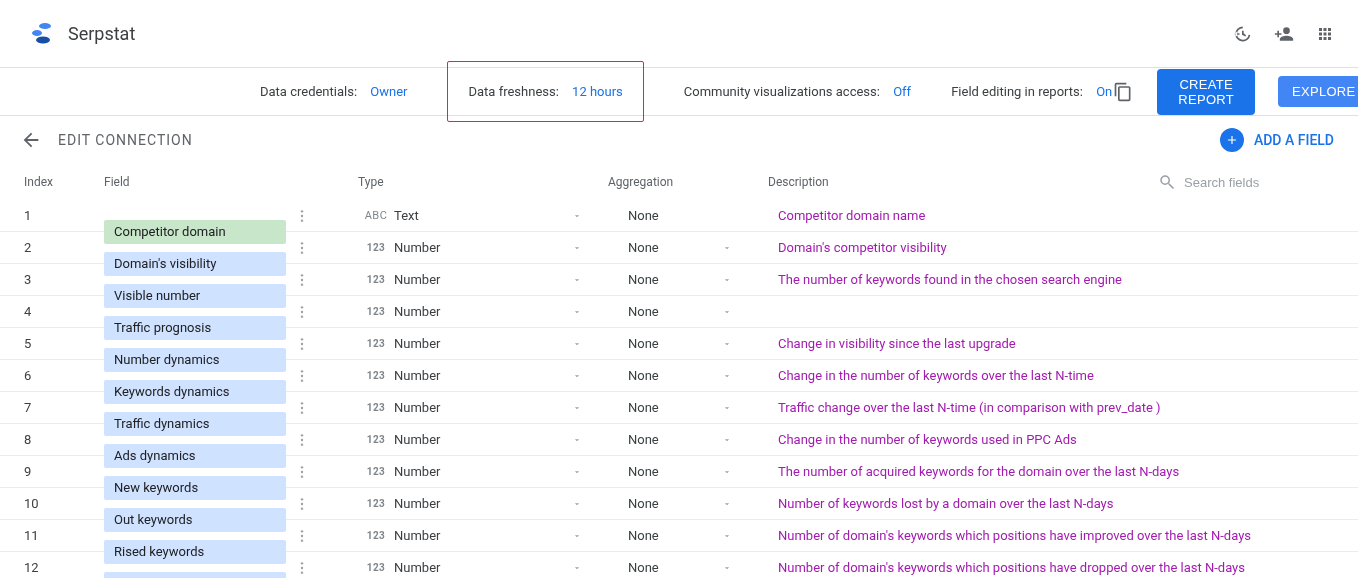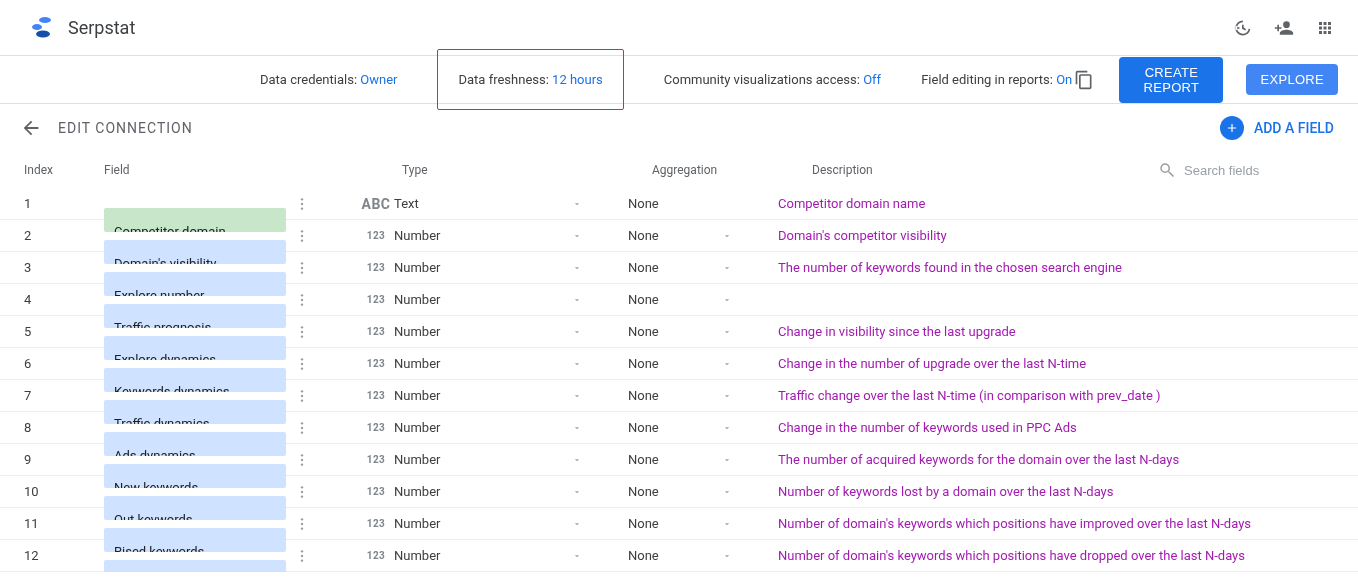--- a/index.html
+++ b/index.html
@@ -5,21 +5,21 @@
     * { box-sizing: border-box; margin: 0; padding: 0; }
     body {
       font-family: Roboto, 'Helvetica Neue', Arial, sans-serif;
       font-size: 13px;
       color: #3c4043;
       background: #fff;
       width: 1358px;
     }
     
     .topbar {
-      height: 56px;
+      height: 68px;
       border-bottom: 1px solid #e0e0e0;
       display: flex;
       align-items: center;
       padding: 0 24px 0 28px;
     }
     .brand { display: flex; align-items: center; gap: 14px; }
     .brand-title { font-size: 18px; color: #3c4043; font-weight: 400; }
     .topbar-spacer { flex: 1; }
     .topbar-icons { display: flex; align-items: center; gap: 22px; color: #5f6368; }
     .top-icon { display:inline-flex; cursor:pointer; }
@@ -27,21 +27,21 @@
     
     .settings-row {
       height: 48px;
       border-bottom: 1px solid #e0e0e0;
       display: flex;
       align-items: center;
       padding: 0 20px 0 0;
     }
     .settings-left { display:flex; align-items:center; gap: 40px; padding-left: 260px; }
     .setting { font-size: 13px; color: #3c4043; white-space: nowrap; }
-    .setting .link { color: #1a73e8; }
+    .setting .link { color: #1a73e8; margin-left: 10px; }
     .boxed {
       border: 1px solid #d93025;
       border-radius: 2px;
       padding: 22px 20px;
     }
     .settings-spacer { flex:1; }
     .settings-actions { display:flex; align-items:center; gap: 23px; }
     .icon-btn { display:inline-flex; align-items:center; justify-content:center; width:36px; height:36px; color:#5f6368; cursor:pointer; border-radius:4px; }
     .btn {
       background: #1a73e8; color:#fff; font-size:13px; font-weight:500;
@@ -67,49 +67,49 @@
 
     
     .thead {
       display:flex; align-items:center;
       height: 36px;
       padding: 0 20px 0 24px;
       color:#5f6368; font-size:12px;
     }
     .col-index { width: 80px; }
     .col-field { width: 254px; }
-    .col-type  { width: 250px; margin-left: 44px; }
+    .col-type  { width: 250px; }
     .col-agg   { width: 150px; }
     .col-desc  { flex: 1; padding-left: 10px; }
     .col-search { width: 180px; display:flex; align-items:center; gap:8px; color:#9aa0a6; }
     .col-search input {
       border:none; outline:none; font-size:13px; color:#000000; width:130px;
       background:transparent;
     }
     .col-search input::placeholder { color:#9aa0a6; }
 
     .row {
       display:flex; align-items:center;
       height: 32px;
       padding: 0 20px 0 24px;
       border-bottom: 1px solid #ececec;
       font-size:13px; color:#3c4043;
     }
     .field-chip {
-      height: 24px; line-height:24px; padding: 12px 10px;
+      height: 24px; line-height:24px; padding: 0 10px;
       background:#cfe2ff; width: 182px; border-radius:2px;
       color:#202124; overflow:hidden; text-overflow:ellipsis; white-space:nowrap;margin-top:32px;
     }
     .field-chip.green { background:#c8e6c9; }
     .field-wrap { display:flex; align-items:center; gap:8px; width:254px; }
     .more-dots { color:#9aa0a6; cursor:pointer; }
 
     .type-wrap { display:flex; align-items:center; width:250px; }
     .type-icon { width:36px; text-align:center; }
-    .abc { font-size:14px; font-weight:700; color:#80868b; letter-spacing:.5px; }
+    .abc { font-size:11px; font-weight:400; color:#80868b; letter-spacing:.5px; }
     .n123 { font-size:10px; font-weight:700; color:#80868b; letter-spacing:.5px; }
     .type-label { flex:1; }
     .dd { color:#9aa0a6; padding-right: 26px; cursor:pointer; }
 
     .agg-wrap { display:flex; align-items:center; width:150px; }
     .agg-label { flex:1; padding-left:20px; }
 
     .desc-wrap { flex:1; padding-left: 20px; color:#a21caf; }
 
     svg { display:block; }
@@ -270,21 +270,21 @@
           <svg width="10" height="10" viewBox="0 0 24 24" fill="#9aa0a6">
             <path d="M7 10l5 5 5-5z"></path>
           </svg>
         </span>
       </div>
       <div class="desc-wrap">Domain's competitor visibility</div>
     </div>
     <div class="row">
       <div class="col-index">3</div>
       <div class="field-wrap">
-        <div class="field-chip">Explore number</div>
+        <div class="field-chip">Visible number</div>
         <span class="more-dots">
           <svg width="16" height="16" viewBox="0 0 24 24" fill="#9aa0a6">
             <circle cx="12" cy="5" r="1.8"></circle>
             <circle cx="12" cy="12" r="1.8"></circle>
             <circle cx="12" cy="19" r="1.8"></circle>
           </svg>
         </span>
       </div>
       <div class="type-wrap">
         <span class="type-icon n123">123</span>
@@ -331,21 +331,21 @@
         <span class="dd">
           <svg width="10" height="10" viewBox="0 0 24 24" fill="#9aa0a6">
             <path d="M7 10l5 5 5-5z"></path>
           </svg>
         </span>
       </div>
     </div>
     <div class="row">
       <div class="col-index">5</div>
       <div class="field-wrap">
-        <div class="field-chip">Explore dynamics</div>
+        <div class="field-chip">Number dynamics</div>
         <span class="more-dots">
           <svg width="16" height="16" viewBox="0 0 24 24" fill="#9aa0a6">
             <circle cx="12" cy="5" r="1.8"></circle>
             <circle cx="12" cy="12" r="1.8"></circle>
             <circle cx="12" cy="19" r="1.8"></circle>
           </svg>
         </span>
       </div>
       <div class="type-wrap">
         <span class="type-icon n123">123</span>
@@ -388,21 +388,21 @@
         </span>
       </div>
       <div class="agg-wrap">
         <span class="agg-label">None</span>
         <span class="dd">
           <svg width="10" height="10" viewBox="0 0 24 24" fill="#9aa0a6">
             <path d="M7 10l5 5 5-5z"></path>
           </svg>
         </span>
       </div>
-      <div class="desc-wrap">Change in the number of upgrade over the last N-time</div>
+      <div class="desc-wrap">Change in the number of keywords over the last N-time</div>
     </div>
     <div class="row">
       <div class="col-index">7</div>
       <div class="field-wrap">
         <div class="field-chip">Traffic dynamics</div>
         <span class="more-dots">
           <svg width="16" height="16" viewBox="0 0 24 24" fill="#9aa0a6">
             <circle cx="12" cy="5" r="1.8"></circle>
             <circle cx="12" cy="12" r="1.8"></circle>
             <circle cx="12" cy="19" r="1.8"></circle>

